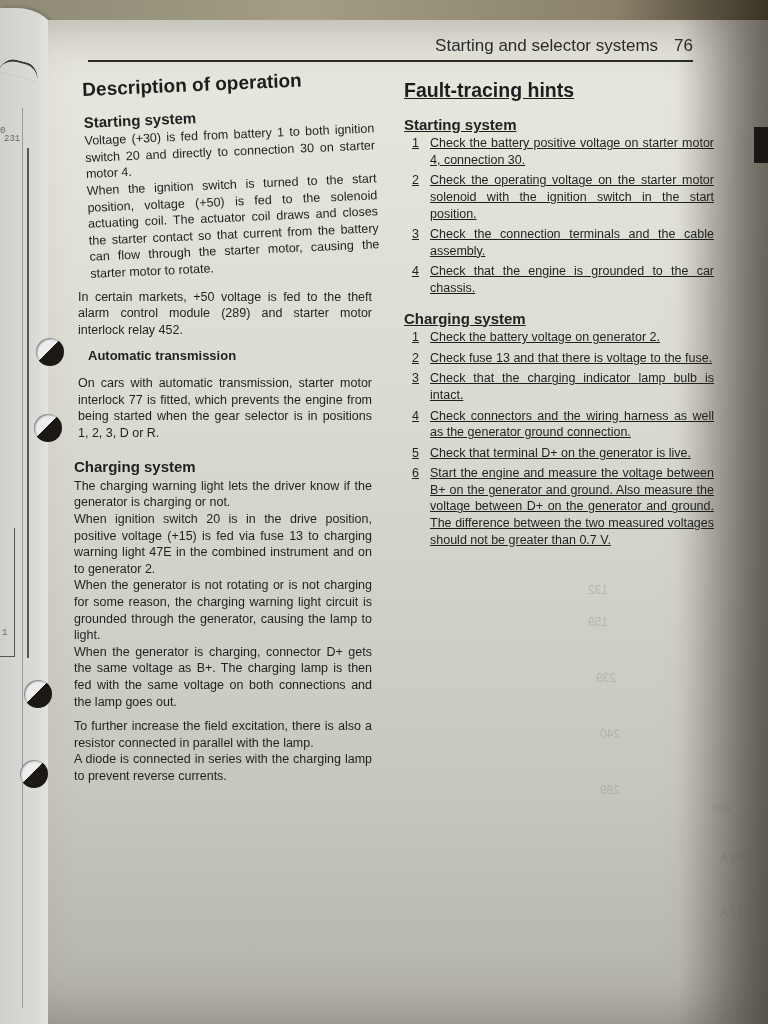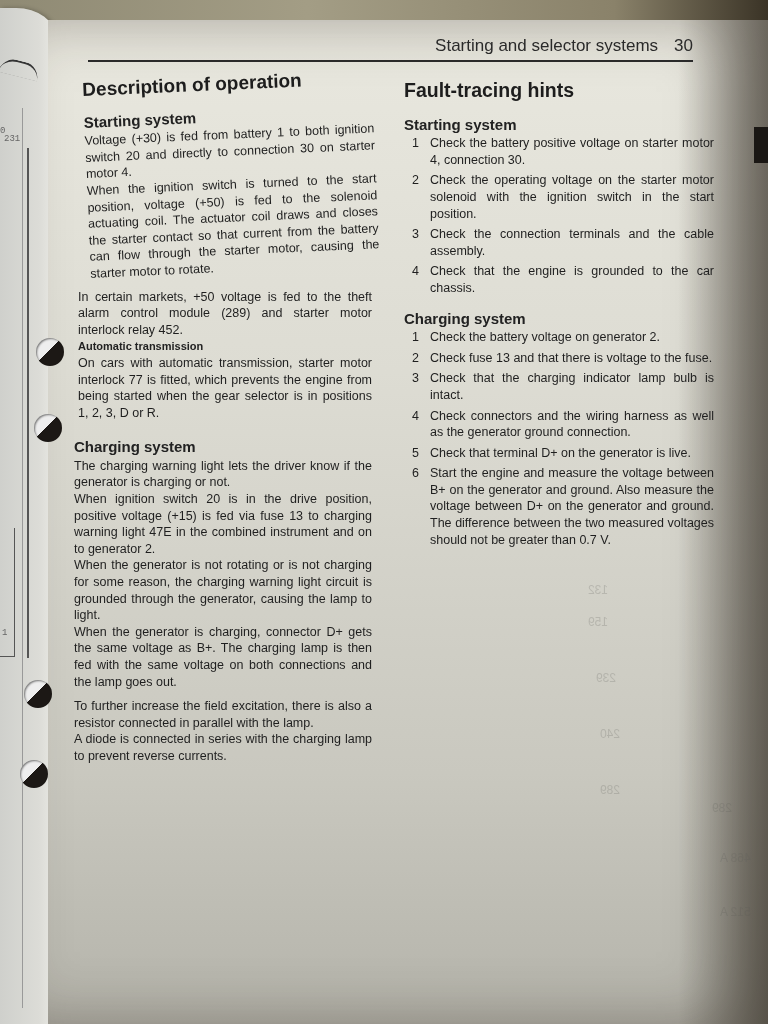--- a/index.html
+++ b/index.html
@@ -49,24 +49,24 @@
     background: linear-gradient(90deg, rgba(0,0,0,0) 0%, rgba(30,25,15,0.45) 100%);
   }
   .running-head {
     position: absolute; left: 40px; top: 16px; width: 605px; height: 24px;
     border-bottom: 2px solid #2a2a2a;
     text-align: right; font-size: 17px; color: #2a2a2a;
   }
   .running-head .pg { margin-left: 16px; }
   .col { position: absolute; font-size: 12.5px; line-height: 16.6px; color: #1f1f1f; }
   .col-left { left: 26px; top: 62px; width: 298px; }
-  .col-right { left: 356px; top: 62px; width: 310px; }
+  .col-right { left: 356px; top: 62px; width: 310px; text-decoration: underline; }
   h1 { font-size: 19px; font-weight: bold; margin: 0 0 16px 0; color: #1d1d1d; }
   h2 { font-size: 15px; font-weight: bold; margin: 0 0 2px 0; color: #222; }
-  h3 { font-size: 11px; font-weight: bold; margin: 0; color: #222; }
+  h3 { font-size: 13px; font-weight: bold; margin: 10px; color: #222; }
   p { margin: 0; text-align: justify; }
   .col-left .s1 { margin-left: 8px; transform: rotate(-2.5deg); transform-origin: left top; }
   .col-left .s2 { margin-left: 4px; margin-top: 6px; }
   .col-left .s3 { margin-left: 0px; margin-top: 18px; }
   .important {
     margin-top: 20px; padding-top: 8px; border-top: 2px solid #1a1a1a;
     border-bottom: 2px solid #1a1a1a; padding-bottom: 12px;
   }
   .important h4 { font-size: 12.5px; font-weight: bold; margin: 0 0 6px 0; }
   .after-important { margin-top: 8px; }
@@ -110,21 +110,21 @@
   <div class="bleed" style="left:540px;top:562px;">132</div>
   <div class="bleed" style="left:540px;top:594px;">159</div>
   <div class="bleed" style="left:548px;top:650px;">239</div>
   <div class="bleed" style="left:552px;top:706px;">240</div>
   <div class="bleed" style="left:552px;top:762px;">289</div>
   <div class="bleed" style="left:664px;top:780px;">289</div>
   <div class="bleed" style="left:672px;top:830px;">468 A</div>
   <div class="bleed" style="left:672px;top:884px;">512 A</div>
 
   <div class="running-head">
-    <span>Starting and selector systems</span><span class="pg">30</span>
+    <span>Starting and selector systems</span><span class="pg">76</span>
   </div>
 
   <div class="col col-left">
     <div class="s1">
       <h1>Description of operation</h1>
       <h2>Starting system</h2>
       <p>Voltage (+30) is fed from battery 1 to both ignition switch 20 and directly to connection 30 on starter motor 4.</p>
       <p>When the ignition switch is turned to the start position, voltage (+50) is fed to the solenoid actuating coil. The actuator coil draws and closes the starter contact so that current from the battery can flow through the starter motor, causing the starter motor to rotate.</p>
     </div>
     <div class="s2">

